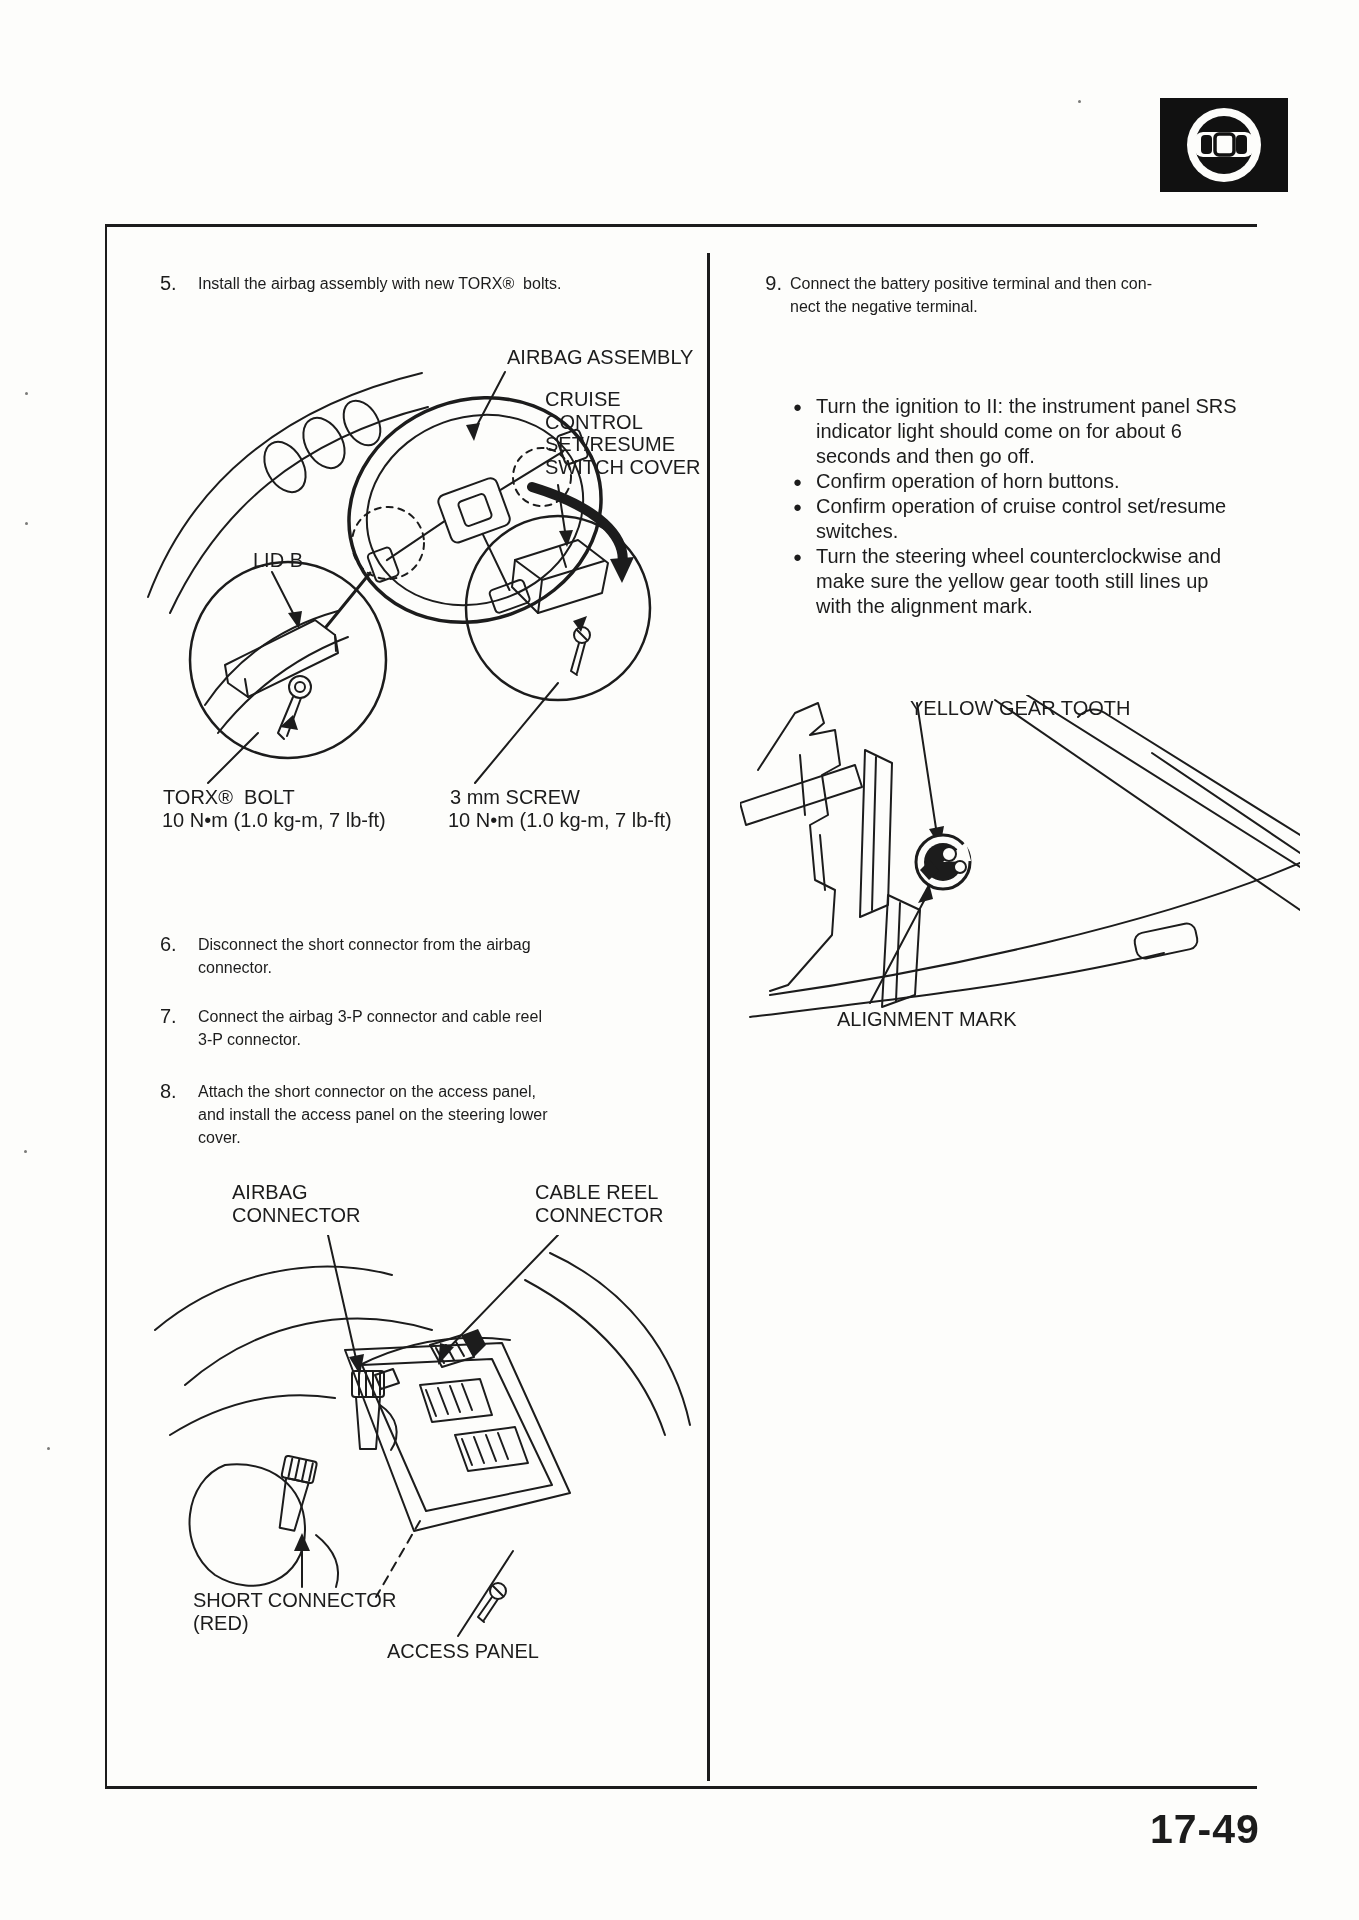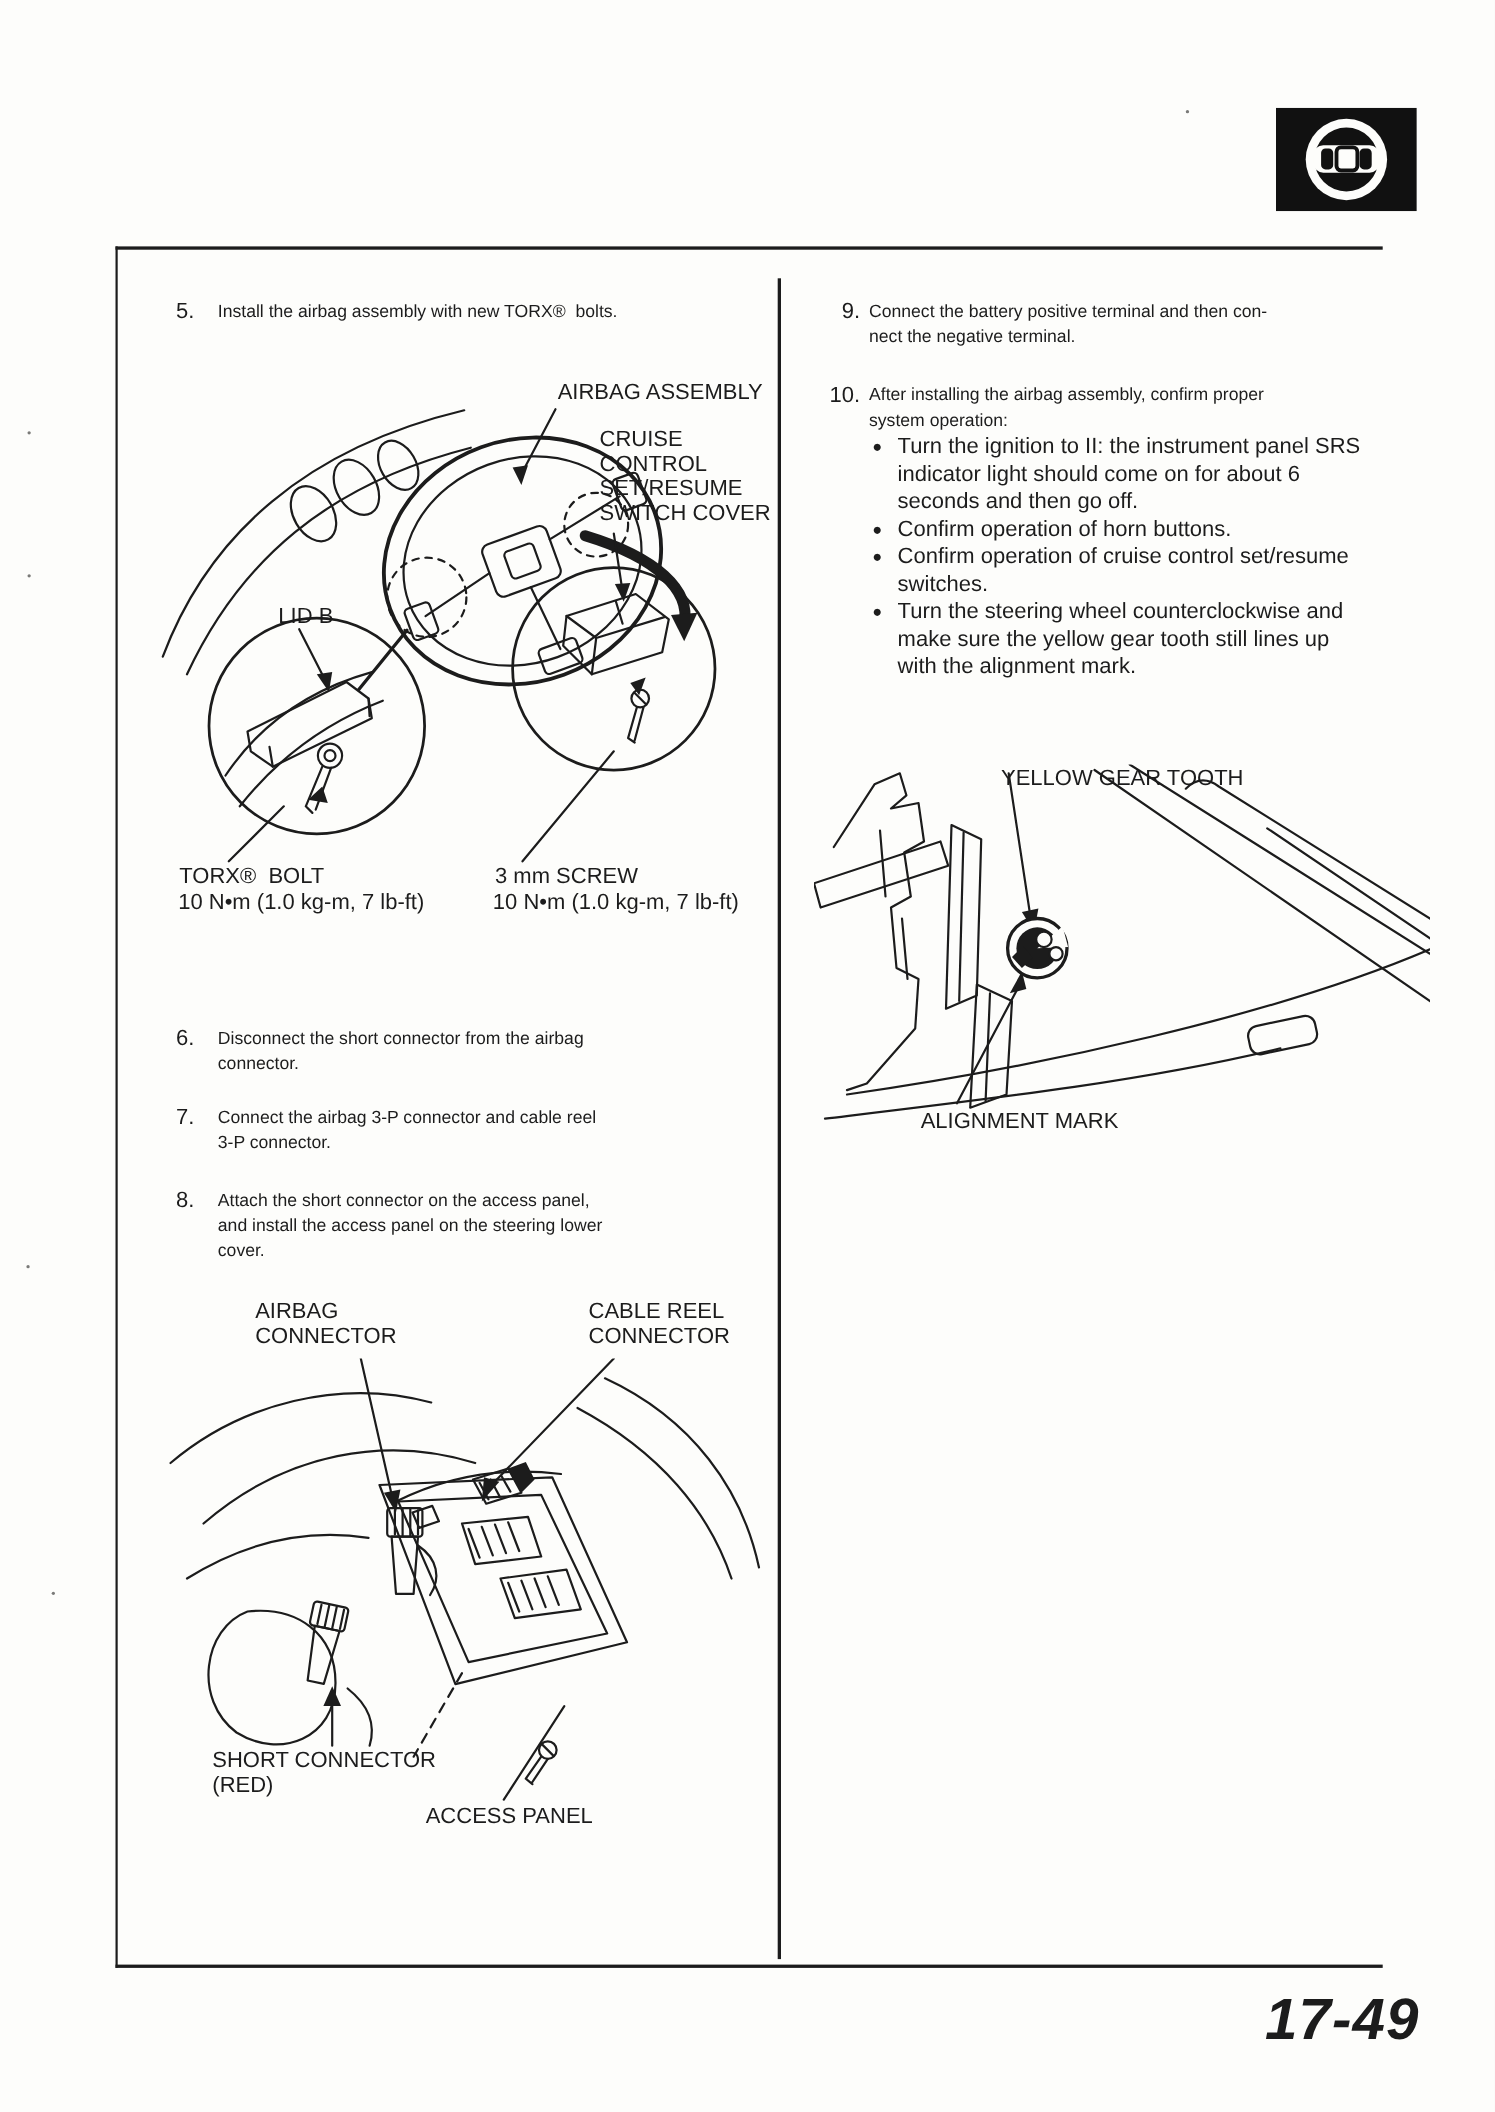--- a/index.html
+++ b/index.html
@@ -15,21 +15,21 @@
   .rule{background:#1c1c1c;}
   .step{position:absolute;display:flex;align-items:flex-start;}
   .step .num{display:inline-block;font-size:20px;line-height:23px;}
   .step .txt{display:inline-block;font-size:16px;line-height:23px;white-space:pre-line;}
   .lnum{width:38px;text-align:left;}
   .rnum{width:34px;text-align:right;margin-right:8px;}
   .bullet{position:absolute;display:flex;align-items:flex-start;}
   .bullet .dot{font-size:15px;line-height:25px;width:23px;}
   .bullet .txt{font-size:20px;line-height:25px;white-space:pre-line;width:455px;}
   .lbl{position:absolute;font-weight:400;font-size:20px;line-height:22.5px;white-space:pre-line;}
-  .pagenum{position:absolute;font-weight:700;font-size:53px;letter-spacing:1px;font-style:italic;}
+  .pagenum{position:absolute;font-weight:700;font-size:41px;letter-spacing:1px;}
   svg{display:block;}
   .speck{position:absolute;background:#7a7a78;border-radius:50%;}
 </style>
 </head>
 <body>
 
 <div class="page">
 
   <div class="abs" style="left:1160px;top:98px;">
     <svg width="128" height="94" viewBox="0 0 128 94">
@@ -198,25 +198,20 @@
 
   <div class="lbl" style="left:193px;top:1589px;">SHORT CONNECTOR
 (RED)</div>
   <div class="lbl" style="left:387px;top:1640px;">ACCESS PANEL</div>
 
   <div class="step" style="left:748px;top:272px;">
     <span class="num rnum">9.</span>
     <span class="txt" style="width:478px;">Connect the battery positive terminal and then con-
 nect the negative terminal.</span>
   </div>
-  <div class="step" style="left:748px;top:348px;">
-    <span class="num rnum">10.</span>
-    <span class="txt" style="width:478px;">After installing the airbag assembly, confirm proper
-system operation:</span>
-  </div>
 
   <div class="bullet" style="left:793px;top:394px;">
     <span class="dot">●</span>
     <span class="txt">Turn the ignition to II: the instrument panel SRS
 indicator light should come on for about 6
 seconds and then go off.</span>
   </div>
   <div class="bullet" style="left:793px;top:469px;">
     <span class="dot">●</span>
     <span class="txt">Confirm operation of horn buttons.</span>

